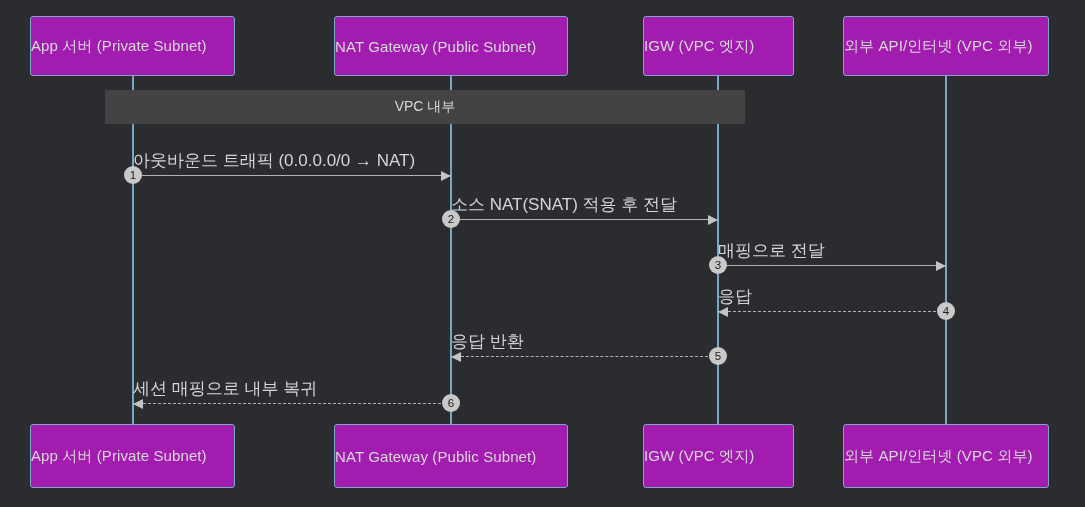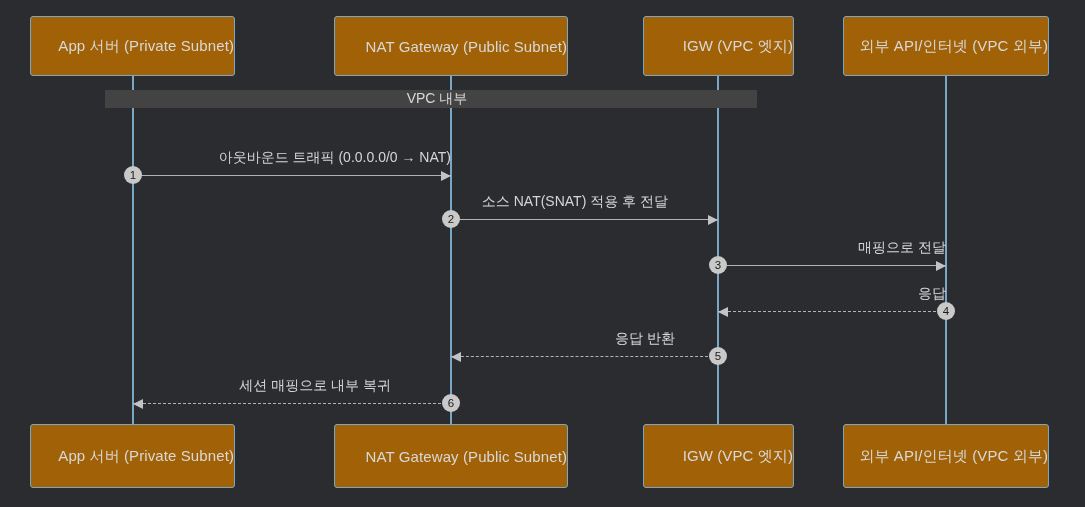--- a/index.html
+++ b/index.html
@@ -11,26 +11,26 @@
     position: relative;
     width: 1085px;
     height: 507px;
     background: #2b2c30;
     font-family: "Liberation Sans", "DejaVu Sans", sans-serif;
     overflow: hidden;
   }
   .participant-box {
     position: absolute;
     box-sizing: border-box;
-    background: #a16207;
+    background: #a21caf;
     border: 1px solid #7ba7c7;
     border-radius: 3px;
     display: flex;
     align-items: center;
-    justify-content: flex-end;
+    justify-content: flex-start;
     color: #d8d8d8;
     font-size: 15px;
     letter-spacing: 0.1px;
     white-space: nowrap;
   }
   .lifeline {
     position: absolute;
     width: 2px;
     background: #7ba7c7;
   }
@@ -60,23 +60,23 @@
   }
   .arrow-head.right {
     border-left: 10px solid #c3c3c3;
   }
   .arrow-head.left {
     border-right: 10px solid #c3c3c3;
   }
   .msg-label {
     position: absolute;
     color: #d5d5d5;
-    font-size: 14px;
+    font-size: 17px;
     white-space: nowrap;
-    text-align: right;
+    text-align: left;
   }
   .seq-badge {
     position: absolute;
     width: 18px;
     height: 18px;
     border-radius: 50%;
     background: #c9c9c9;
     color: #1a1a1a;
     font-size: 11.5px;
     display: flex;
@@ -89,21 +89,21 @@
 <body>
 
 <div id="canvas">
   <div id="lifelines">
       <div class="lifeline" style="left: 132px; top: 76px; height: 348px;"></div>
       <div class="lifeline" style="left: 450px; top: 76px; height: 348px;"></div>
       <div class="lifeline" style="left: 717px; top: 76px; height: 348px;"></div>
       <div class="lifeline" style="left: 945px; top: 76px; height: 348px;"></div>
     </div>
   <div id="band-layer">
-      <div class="vpc-band" style="left: 105px; top: 90px; width: 640px; height: 18px; padding-left: 12px;">
+      <div class="vpc-band" style="left: 105px; top: 90px; width: 640px; height: 34px;">
         <span>VPC 내부</span>
       </div>
     </div>
   <div id="top-boxes">
       <div class="participant-box" style="left: 30px; top: 16px; width: 205px; height: 60px;">
         <span>App 서버 (Private Subnet)</span>
       </div>
       <div class="participant-box" style="left: 334px; top: 16px; width: 234px; height: 60px;">
         <span>NAT Gateway (Public Subnet)</span>
       </div>
@@ -126,21 +126,21 @@
       <div class="msg-line" style="left: 718px; top: 265px; width: 228px;"></div>
       <div class="arrow-head right" style="top: 260.5px; left: 936px;"></div>
       <div class="msg-label" style="top: 239px; left: 718px; width: 228px;">매핑으로 전달</div>
       <div class="seq-badge" style="top: 256px; left: 709px;">3</div>
       <div class="msg-line dashed" style="left: 718px; top: 311px; width: 228px;"></div>
       <div class="arrow-head left" style="top: 306.5px; left: 718px;"></div>
       <div class="msg-label" style="top: 285px; left: 718px; width: 228px;">응답</div>
       <div class="seq-badge" style="top: 302px; left: 937px;">4</div>
       <div class="msg-line dashed" style="left: 451px; top: 356px; width: 267px;"></div>
       <div class="arrow-head left" style="top: 351.5px; left: 451px;"></div>
-      <div class="msg-label" style="top: 330px; left: 436px; width: 239px;">응답 반환</div>
+      <div class="msg-label" style="top: 330px; left: 451px; width: 239px;">응답 반환</div>
       <div class="seq-badge" style="top: 347px; left: 709px;">5</div>
       <div class="msg-line dashed" style="left: 133px; top: 403px; width: 318px;"></div>
       <div class="arrow-head left" style="top: 398.5px; left: 133px;"></div>
       <div class="msg-label" style="top: 377px; left: 133px; width: 258px;">세션 매핑으로 내부 복귀</div>
       <div class="seq-badge" style="top: 394px; left: 442px;">6</div>
     </div>
   <div id="bottom-boxes">
       <div class="participant-box" style="left: 30px; top: 424px; width: 205px; height: 64px;">
         <span>App 서버 (Private Subnet)</span>
       </div>

